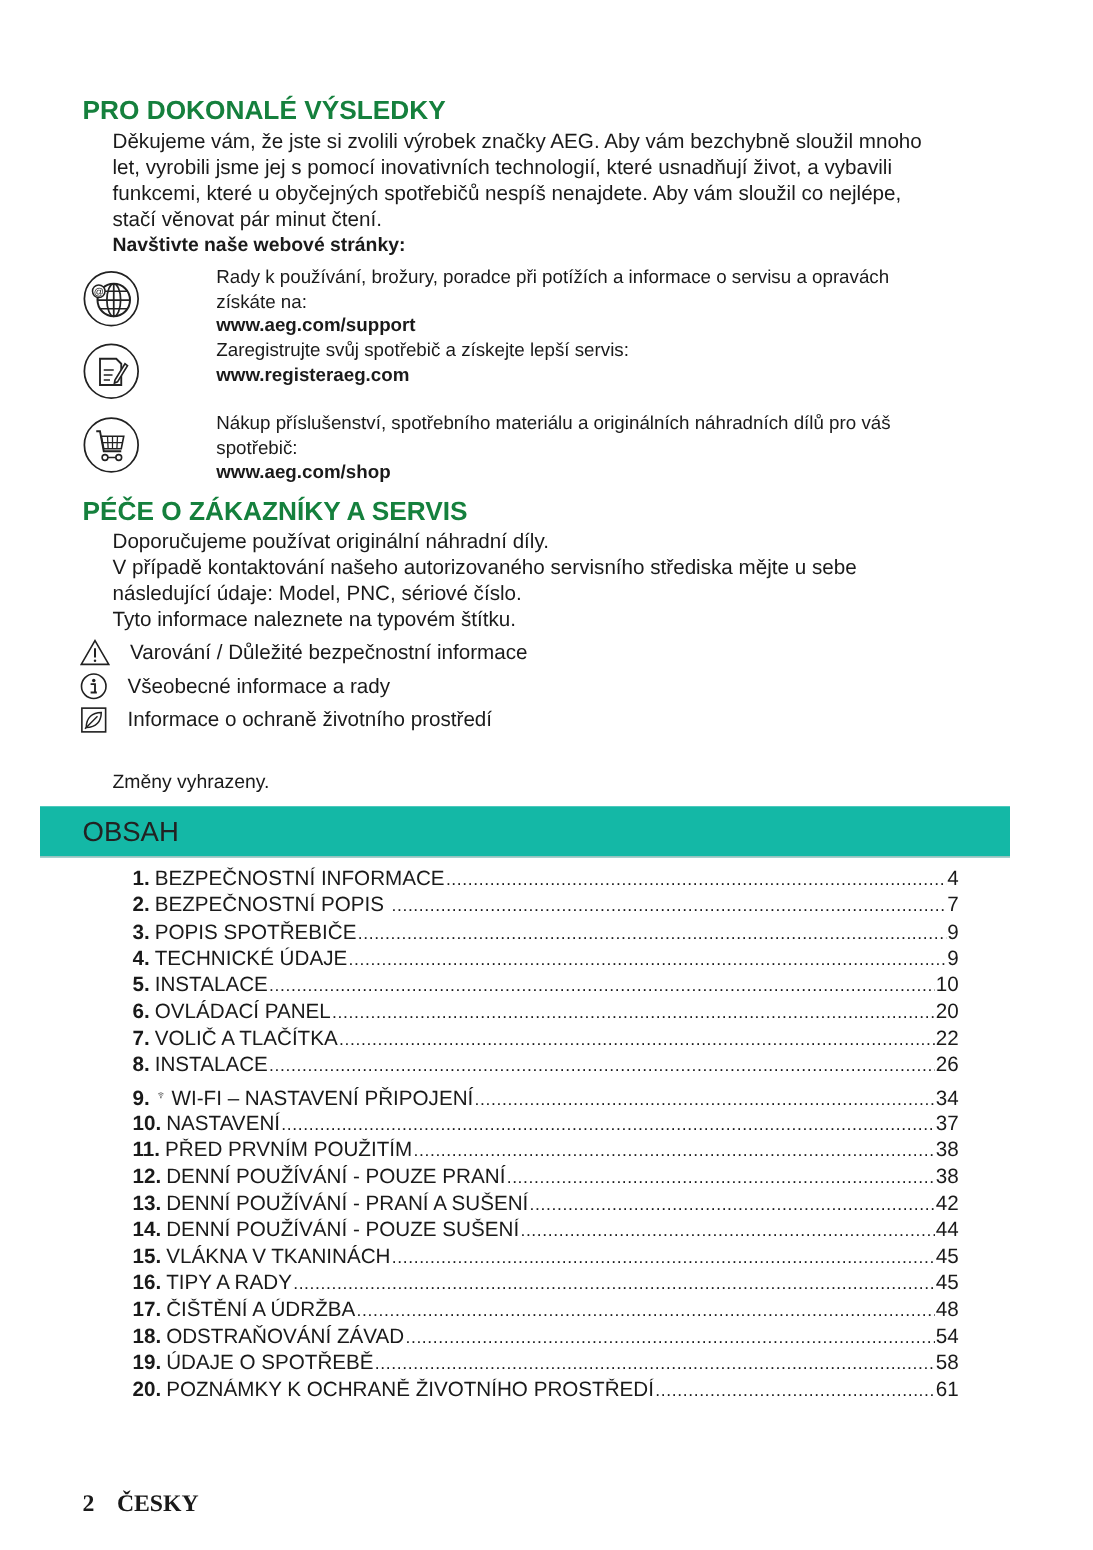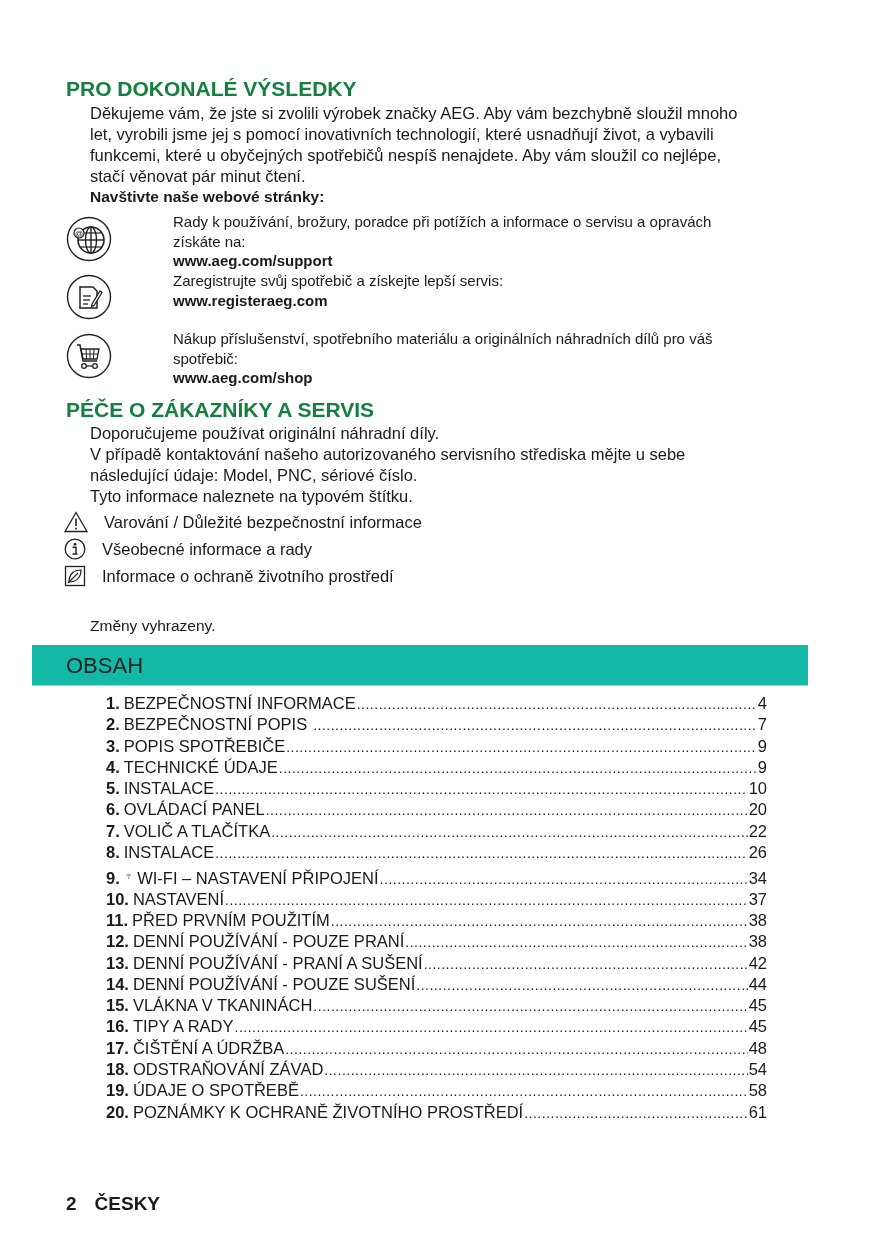--- a/index.html
+++ b/index.html
@@ -18,21 +18,21 @@
   .obsah-bar { position: absolute; left: 32px; top: 645px; width: 776px; height: 40px; background: #14b8a6; border-bottom: 1px solid #c4c5c7; }
   .obsah-title { position: absolute; left: 34px; top: 8px; font-size: 22px; color: #222; }
   .toc { position: absolute; left: 106px; top: 694px; width: 661px; }
   .toc-row { display: flex; align-items: baseline; height: 21.3px; font-size: 16.5px; white-space: nowrap; overflow: hidden; }
   .toc-num { font-weight: bold; }
   .toc-label { margin-left: 4px; }
   .toc-dots { flex: 1 1 auto; overflow: hidden; margin: 0 1px; }
   .toc-dots::before { content: "........................................................................................................................................................................................................................"; letter-spacing: 0.5px; font-size: 14px; }
   .toc-page { text-align: right; }
   .wifi { display: inline-block; margin-left: 6px; margin-right: 2px; vertical-align: -1px; }
-  .footer { position: absolute; left: 66px; top: 1193px; font-weight: bold; font-size: 19px; }
+  .footer { position: absolute; left: 66px; top: 1193px; font-weight: bold; font-size: 19px; font-family: Liberation Serif, serif; }
   .footer .pgnum { margin-right: 18px; }
 </style>
 </head>
 <body>
 
 <div class="page">
 
   <div class="h1" style="top:77px">PRO DOKONALÉ VÝSLEDKY</div>
   <div class="para" style="top:103px">
     <p>Děkujeme vám, že jste si zvolili výrobek značky AEG. Aby vám bezchybně sloužil mnoho</p>

